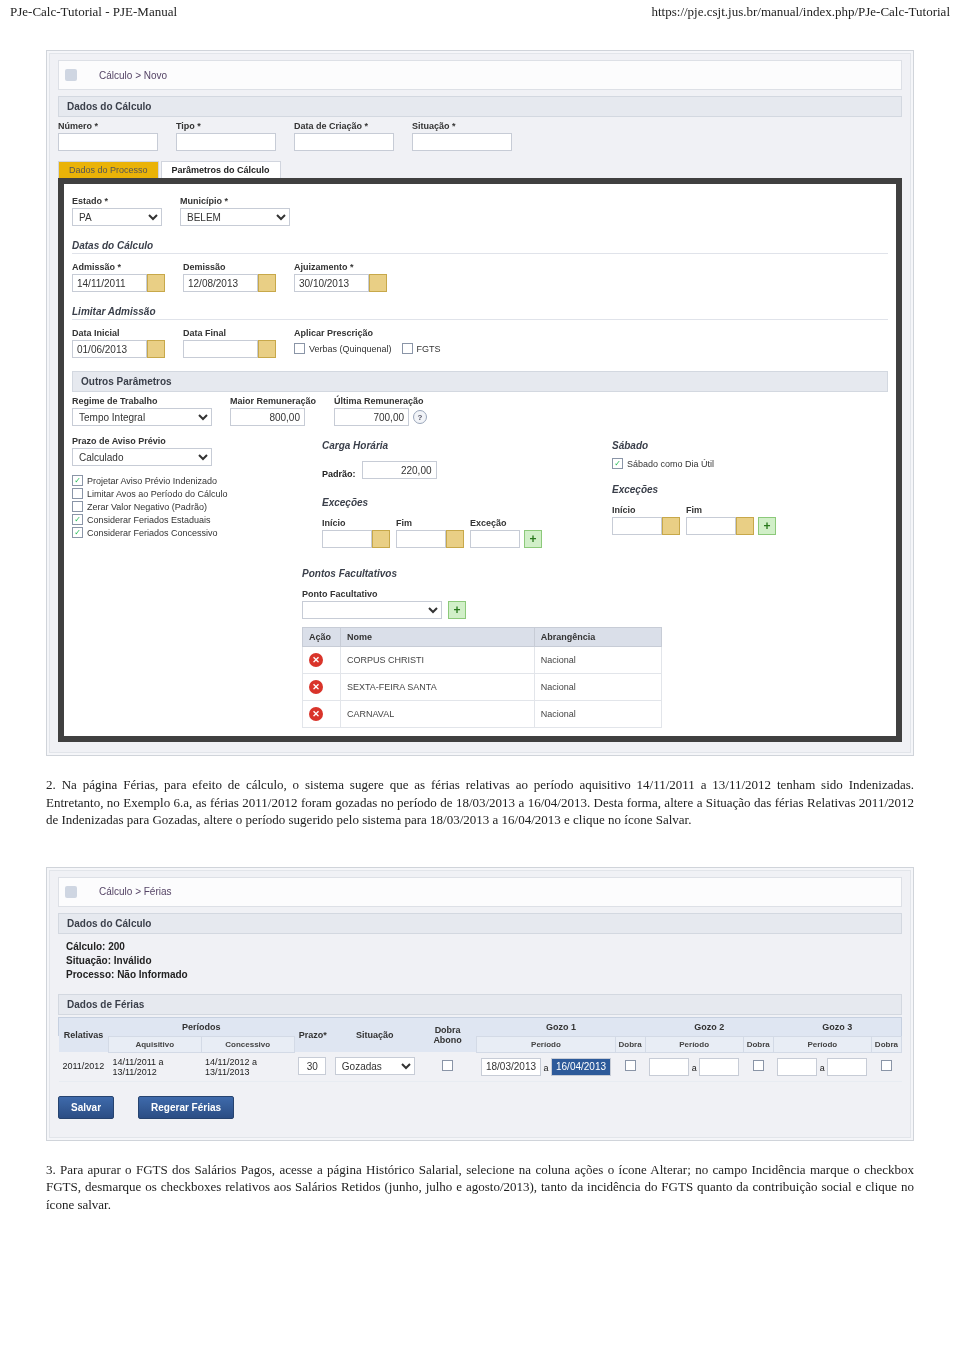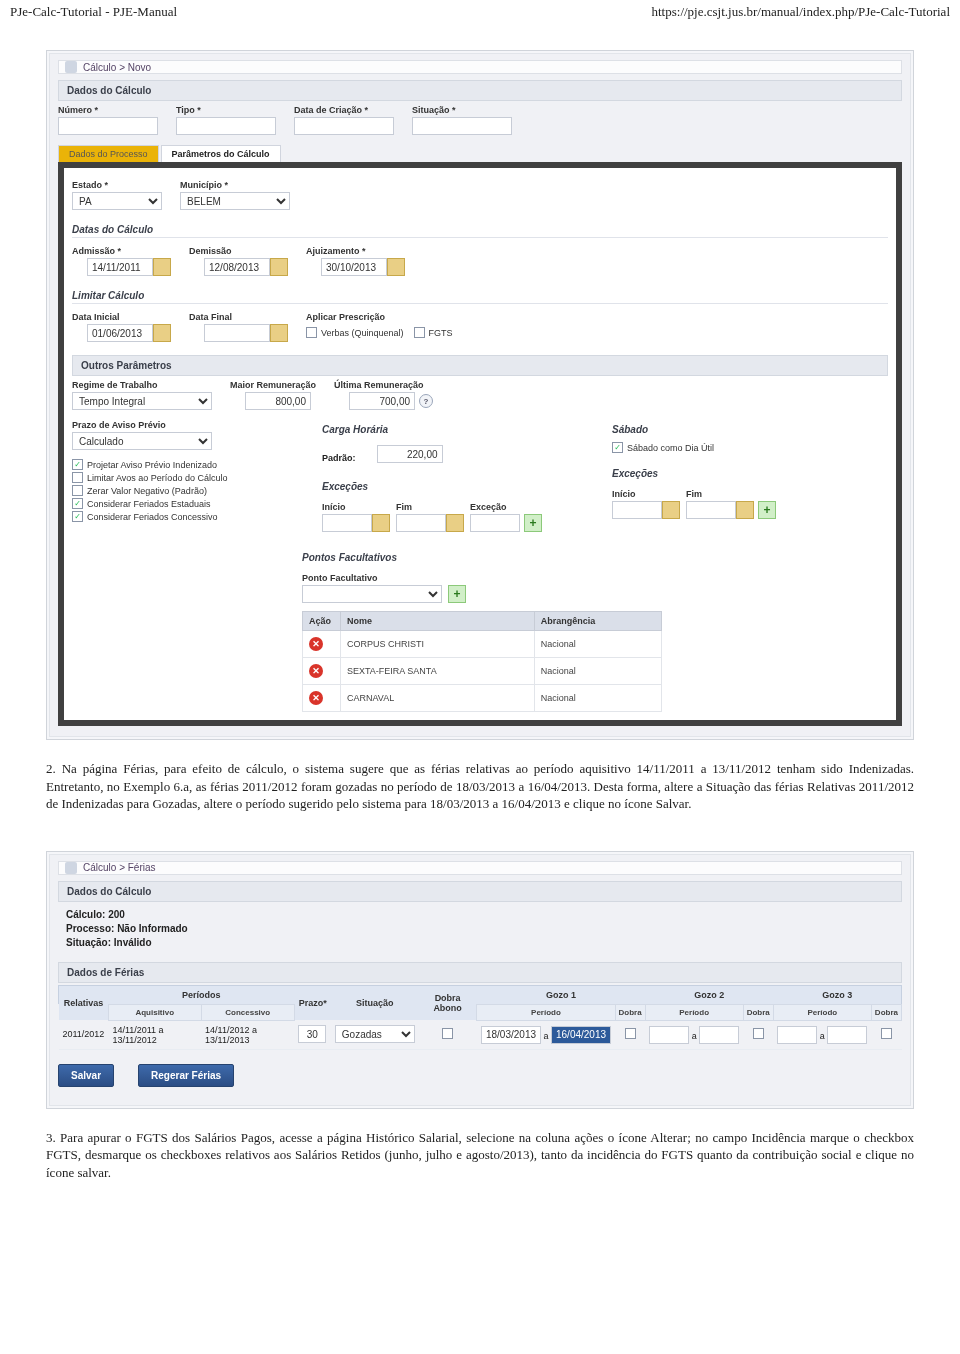--- a/index.html
+++ b/index.html
@@ -1,29 +1,29 @@
 <!DOCTYPE html>
 <html><head>
 <meta charset="utf-8">
 <style>
   * { box-sizing: border-box; margin: 0; padding: 0; }
   body { font-family: Arial, sans-serif; font-size: 11px; color: #222; background: #fff; width: 960px; }
   .page-header { display: flex; justify-content: space-between; padding: 4px 10px 2px; font-family: "Times New Roman", serif; font-size: 13px; }
   .content { padding: 0 10px; }
   .shot { border: 1px solid #d0d4da; background: #f5f6f9; margin: 28px 36px 10px 36px; padding: 2px; }
   .shot-inner { background: #f0f1f5; border: 1px solid #e2e5ea; padding: 6px 8px 10px; }
-  .bc { display: flex; align-items: center; gap: 6px; font-size: 10px; color: #546; padding: 0 6px; border: 1px solid #dde0e6; background: #fcfcfd; }
+  .bc { display: flex; align-items: center; gap: 22px; font-size: 10px; color: #546; padding: 8px 6px; border: 1px solid #dde0e6; background: #fcfcfd; }
   .bc .ic { width: 12px; height: 12px; display: inline-block; background: #cfd6e2; border-radius: 2px; }
   .panel-hdr { background: #e6e9ef; border: 1px solid #d3d8e0; padding: 4px 8px; font-weight: bold; font-size: 10px; color: #3a3f4a; margin-top: 6px; }
   .sub-hdr { font-weight: bold; font-size: 10px; color: #3a3f4a; padding: 6px 0 2px; border-bottom: 1px solid #e0e3ea; margin: 4px 0 4px; font-style: italic; }
   .row { display: flex; gap: 18px; padding: 4px 0; flex-wrap: wrap; }
   .fld { display: flex; flex-direction: column; gap: 2px; }
   .fld label { font-size: 9px; font-weight: bold; color: #333; }
   .inp { border: 1px solid #c7ccd6; background: #fff; font-size: 10px; padding: 2px 4px; height: 18px; color: #333; }
-  .inp.sm { width: 66px; margin-left: 15px; }
+  .inp.sm { width: 75px; }
   .inp.md { width: 100px; }
   .date-wrap { display: flex; }
   .cal { width: 18px; height: 18px; background: #e9cf85; border: 1px solid #c7a84a; display: inline-block; }
   .sel { border: 1px solid #c7ccd6; background: #fff; font-size: 10px; padding: 1px 2px; height: 18px; color: #333; }
   .tabs { display: flex; gap: 2px; margin-top: 6px; }
   .tab { background: #eab308; border: 1px solid #d1d5de; padding: 3px 10px; font-size: 9px; color: #555; border-bottom: none; }
   .tab.active { background: #fff; font-weight: bold; color: #222; }
   .tab-body { border: 6px solid #404040; background: #fff; padding: 8px; }
   .cb-row { display: flex; align-items: center; gap: 4px; font-size: 9px; color: #333; padding: 1px 0; }
   .cb { width: 11px; height: 11px; border: 1px solid #8a95a7; background: #fff; display: inline-block; }
@@ -113,21 +113,21 @@
             </div>
         <div class="fld">
               <label>Ajuizamento *</label>
               <div class="date-wrap">
                 <input class="inp sm" value="30/10/2013" style="">
                 <span class="cal"></span>
               </div>
             </div>
       </div>
 
-      <div class="sub-hdr">Limitar Cálculo</div>
+      <div class="sub-hdr">Limitar Admissão</div>
       <div class="row">
         <div class="fld">
               <label>Data Inicial</label>
               <div class="date-wrap">
                 <input class="inp sm" value="01/06/2013" style="">
                 <span class="cal"></span>
               </div>
             </div>
         <div class="fld">
               <label>Data Final</label>
@@ -305,22 +305,22 @@
 
 <div class="shot">
   <div class="shot-inner" style="padding-bottom:18px">
     <div class="bc">
       <span class="ic"></span>
       <span>Cálculo &gt; Férias</span>
     </div>
     <div class="panel-hdr">Dados do Cálculo</div>
     <div style="padding:6px 8px;font-size:10px;line-height:1.4">
       <div style="font-weight:bold">Cálculo: 200</div>
+      <div style="font-weight:bold">Situação: Inválido</div>
       <div style="font-weight:bold">Processo: Não Informado</div>
-      <div style="font-weight:bold">Situação: Inválido</div>
     </div>
     <div class="panel-hdr">Dados de Férias</div>
 
     <table class="shot2-tbl">
       <thead>
         <tr class="shot2-hdrrow">
           <th rowspan="2">Relativas</th>
           <th colspan="2">Períodos</th>
           <th rowspan="2">Prazo*</th>
           <th rowspan="2">Situação</th>

